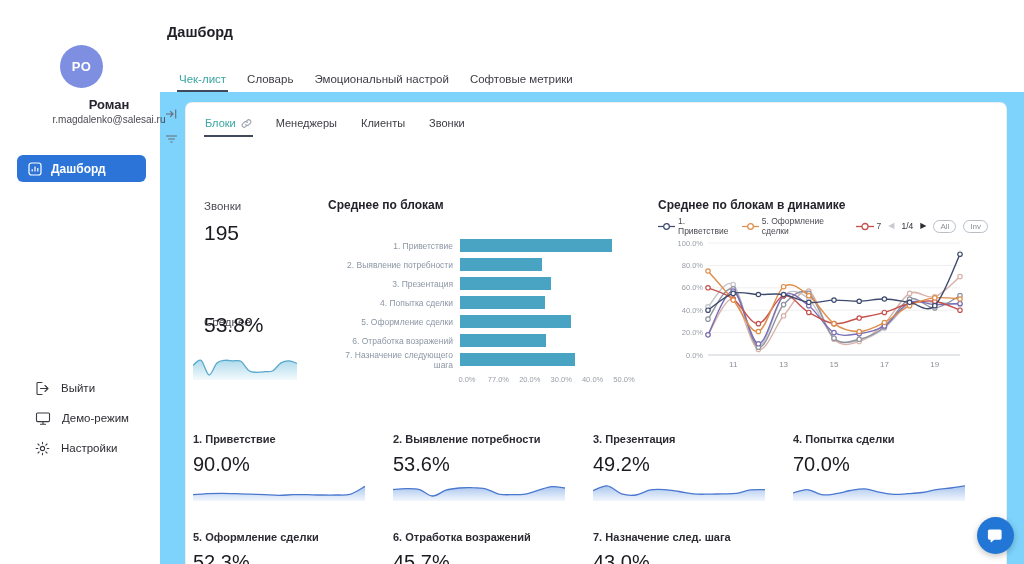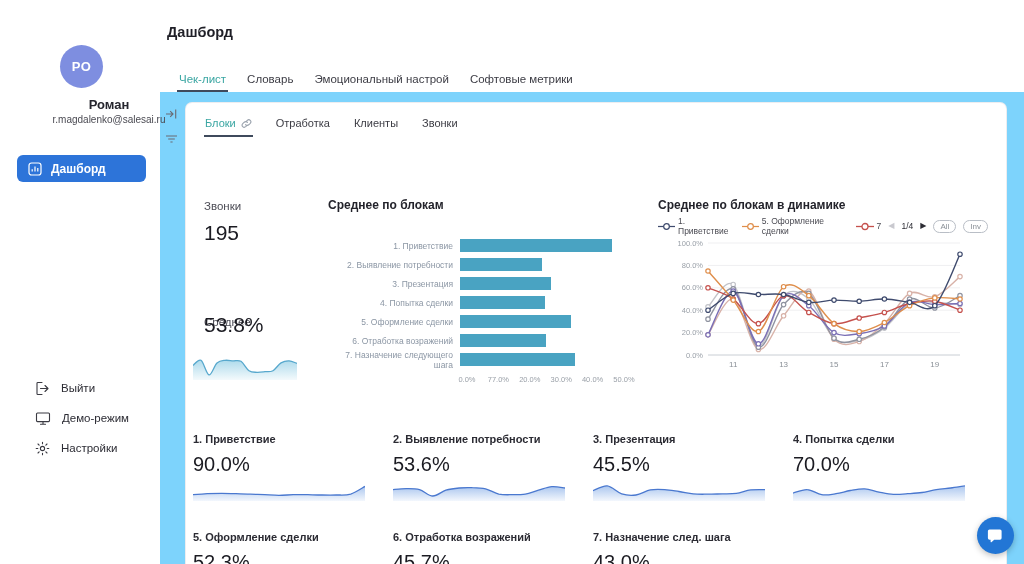--- a/index.html
+++ b/index.html
@@ -148,21 +148,21 @@
     <div class="card">
       <div class="inner-tabs" id="inner-tabs">
           <div class="itab active">
             <span>Блоки</span>
             <span style="line-height: 0;"><svg width="11" height="11" viewBox="0 0 12 12" fill="none" stroke="#9aa2ad" stroke-width="1.2" stroke-linecap="round">
                 <path d="M5 7.2a2.4 2.4 0 003.4.2l1.7-1.6a2.3 2.3 0 00-3.2-3.3l-.9.9"></path>
                 <path d="M7 4.8a2.4 2.4 0 00-3.4-.2L1.9 6.2a2.3 2.3 0 003.2 3.3l.9-.9"></path>
               </svg></span>
           </div>
           <div class="itab">
-            <span>Отработка</span>
+            <span>Менеджеры</span>
           </div>
           <div class="itab">
             <span>Клиенты</span>
           </div>
           <div class="itab">
             <span>Звонки</span>
           </div>
         </div>
 
       <div class="stats">
@@ -411,21 +411,21 @@
                     <stop offset="0%" stop-color="#9dbdec" stop-opacity="0.85"></stop>
                     <stop offset="100%" stop-color="#9dbdec" stop-opacity="0.12"></stop>
                   </linearGradient>
                 </defs>
                 <path d="M0.0 8.6C2.2 8.4 8.8 7.6 13.2 7.6C17.6 7.6 22.1 7.4 26.5 8.6C30.9 9.8 35.3 14.9 39.7 15.0C44.1 15.1 48.5 10.6 52.9 9.2C57.3 7.9 61.7 7.4 66.2 7.0C70.6 6.6 75.0 6.5 79.4 6.7C83.8 6.8 88.2 6.9 92.6 7.9C97.0 9.0 101.4 12.1 105.8 13.1C110.3 14.0 114.7 13.7 119.1 13.7C123.5 13.7 127.9 13.8 132.3 13.1C136.7 12.3 141.1 10.4 145.5 9.2C149.9 8.0 154.4 6.1 158.8 5.7C163.2 5.3 169.8 6.8 172.0 7.0L172 20L0 20Z" fill="url(#g-card-1)" stroke="none"></path>
                 <path d="M0.0 8.6C2.2 8.4 8.8 7.6 13.2 7.6C17.6 7.6 22.1 7.4 26.5 8.6C30.9 9.8 35.3 14.9 39.7 15.0C44.1 15.1 48.5 10.6 52.9 9.2C57.3 7.9 61.7 7.4 66.2 7.0C70.6 6.6 75.0 6.5 79.4 6.7C83.8 6.8 88.2 6.9 92.6 7.9C97.0 9.0 101.4 12.1 105.8 13.1C110.3 14.0 114.7 13.7 119.1 13.7C123.5 13.7 127.9 13.8 132.3 13.1C136.7 12.3 141.1 10.4 145.5 9.2C149.9 8.0 154.4 6.1 158.8 5.7C163.2 5.3 169.8 6.8 172.0 7.0" fill="none" stroke="#4a78cf" stroke-width="1.3"></path>
               </svg></div>
           </div>
           <div class="bcard" style="left: 407px; top: 330px;">
             <div class="bc-name">3. Презентация</div>
-            <div class="bc-val">45.5%</div>
+            <div class="bc-val">49.2%</div>
             <div class="bc-spark"><svg width="172" height="20" viewBox="0 0 172 20">
                 <defs>
                   <linearGradient id="g-card-2" x1="0" y1="0" x2="0" y2="1">
                     <stop offset="0%" stop-color="#9dbdec" stop-opacity="0.85"></stop>
                     <stop offset="100%" stop-color="#9dbdec" stop-opacity="0.12"></stop>
                   </linearGradient>
                 </defs>
                 <path d="M0.0 9.7C2.4 8.9 9.6 4.4 14.3 4.9C19.1 5.4 23.9 11.4 28.7 12.9C33.4 14.4 38.2 14.7 43.0 14.0C47.8 13.4 52.6 9.8 57.3 8.9C62.1 8.0 66.9 8.3 71.7 8.6C76.4 8.8 81.2 9.8 86.0 10.5C90.8 11.2 95.6 12.4 100.3 12.9C105.1 13.4 109.9 13.2 114.7 13.2C119.4 13.2 124.2 13.0 129.0 12.9C133.8 12.8 138.6 13.1 143.3 12.4C148.1 11.8 152.9 9.5 157.7 8.9C162.4 8.3 169.6 8.6 172.0 8.6L172 20L0 20Z" fill="url(#g-card-2)" stroke="none"></path>
                 <path d="M0.0 9.7C2.4 8.9 9.6 4.4 14.3 4.9C19.1 5.4 23.9 11.4 28.7 12.9C33.4 14.4 38.2 14.7 43.0 14.0C47.8 13.4 52.6 9.8 57.3 8.9C62.1 8.0 66.9 8.3 71.7 8.6C76.4 8.8 81.2 9.8 86.0 10.5C90.8 11.2 95.6 12.4 100.3 12.9C105.1 13.4 109.9 13.2 114.7 13.2C119.4 13.2 124.2 13.0 129.0 12.9C133.8 12.8 138.6 13.1 143.3 12.4C148.1 11.8 152.9 9.5 157.7 8.9C162.4 8.3 169.6 8.6 172.0 8.6" fill="none" stroke="#4a78cf" stroke-width="1.3"></path>
               </svg></div>

